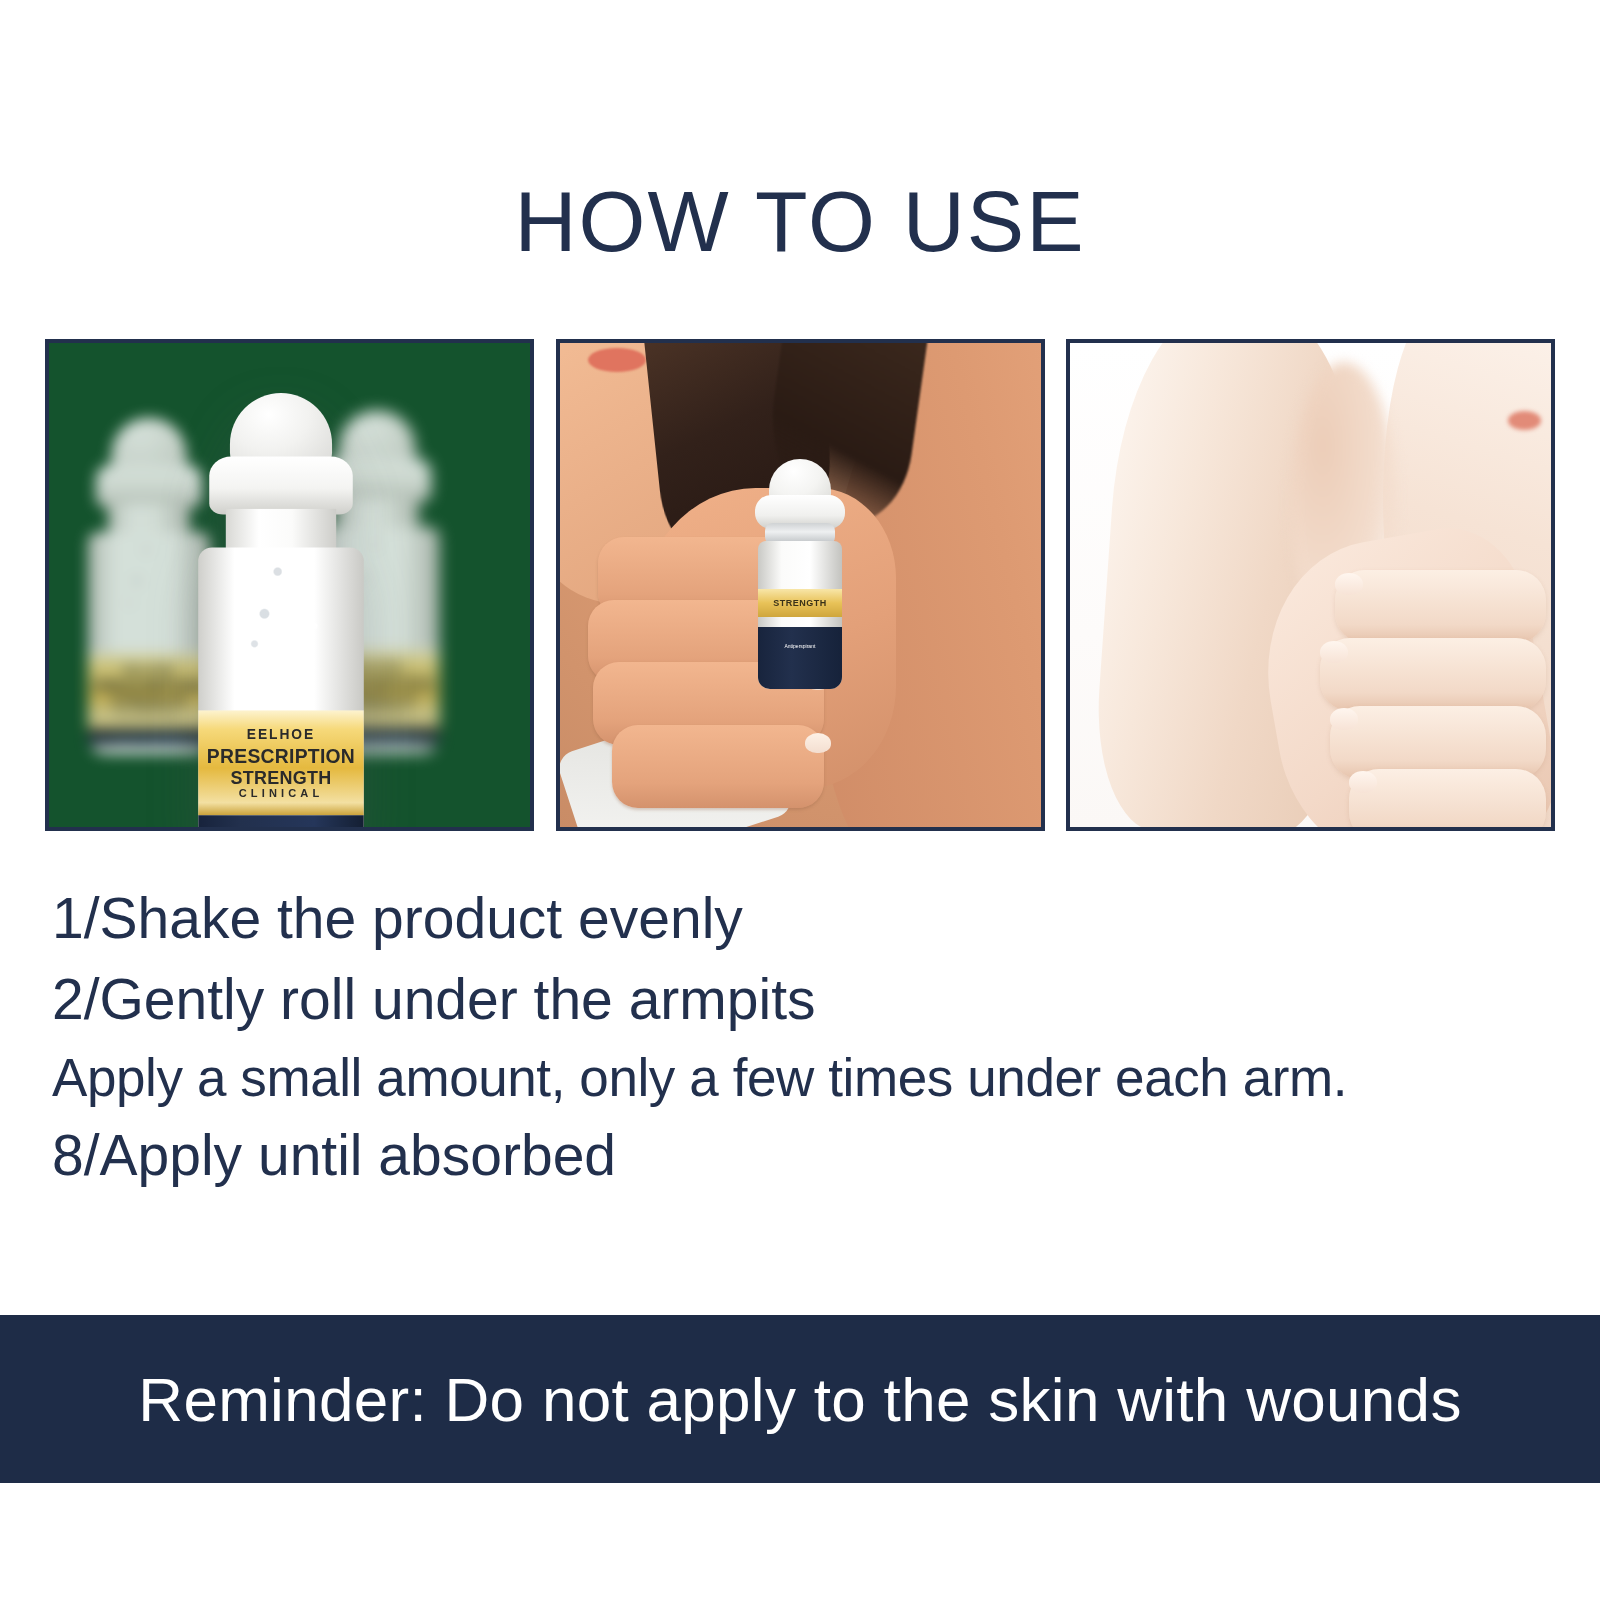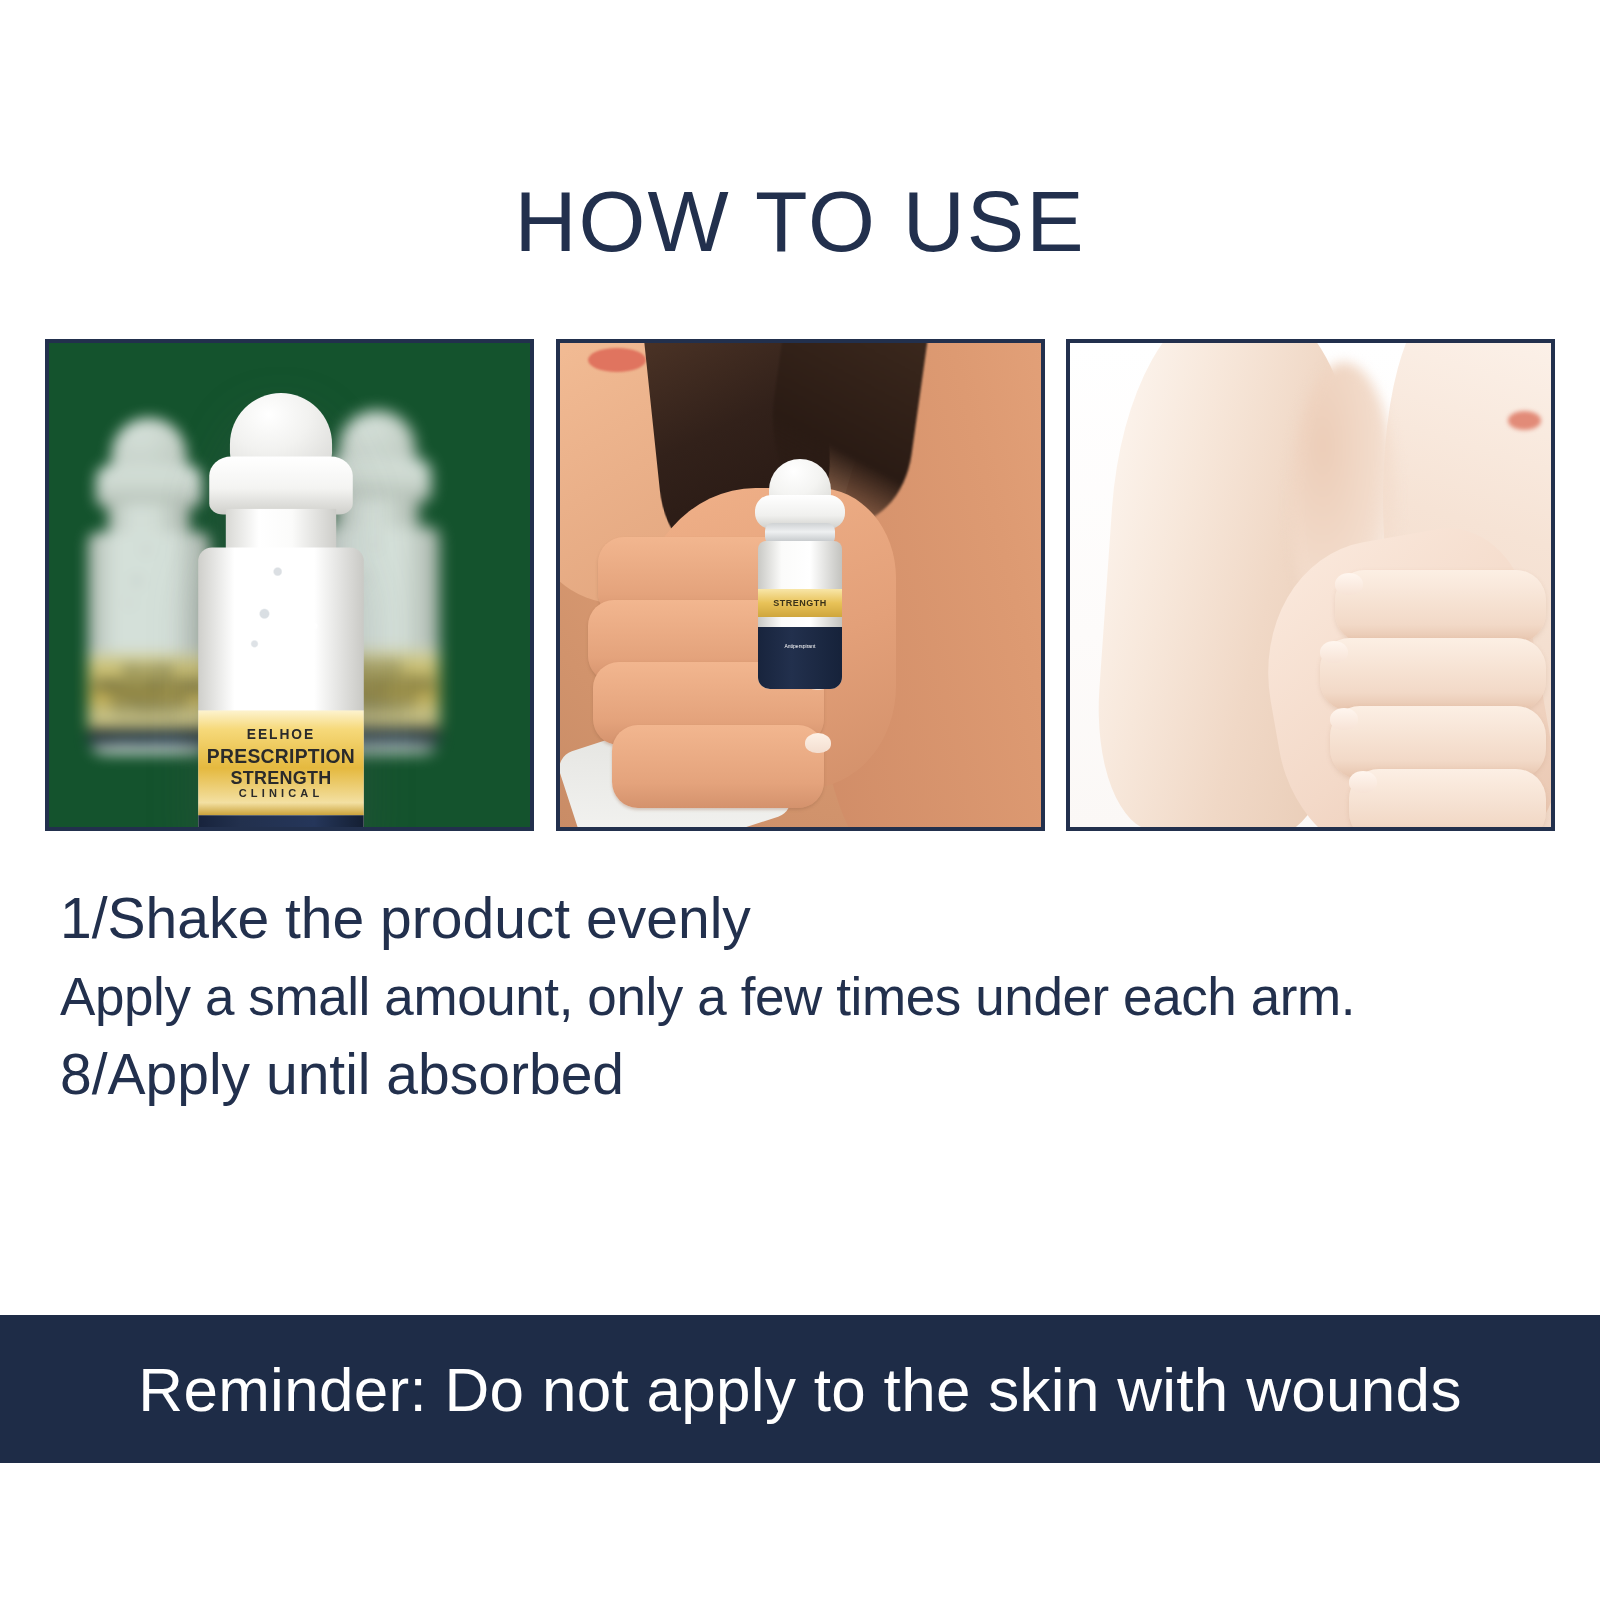--- a/index.html
+++ b/index.html
@@ -422,21 +422,21 @@
     height: 4%;
     border-radius: 50%;
     background: #e28b78;
     filter: blur(2px);
   }
 
   
   .instructions {
     position: absolute;
     top: 878px;
-    left: 60px;
+    left: 52px;
     width: 1480px;
   }
   .instr-line {
     color: #22304d;
     font-size: 57px;
     line-height: 1.42;
     font-weight: 400;
     white-space: nowrap;
     font-family: "Liberation Sans Narrow", "Liberation Sans", sans-serif;
   }
@@ -445,21 +445,21 @@
     font-family: Liberation Sans, sans-serif;
     letter-spacing: -0.4px;
   }
 
   
   .reminder {
     position: absolute;
     left: 0;
     top: 1315px;
     width: 1600px;
-    height: 148px;
+    height: 168px;
     background: #1e2c47;
     display: flex;
     align-items: center;
     justify-content: center;
   }
   .reminder-text {
     color: #ffffff;
     font-size: 62px;
     font-weight: 400;
     letter-spacing: .3px;
@@ -583,19 +583,20 @@
       <div class="s3-nail" style="left:52%; top:61.5%;"></div>
       <div class="s3-nail" style="left:54%; top:75.5%;"></div>
       <div class="s3-nail" style="left:58%; top:88.5%;"></div>
     </div>
   </div>
 
 </div>
 
 <div class="instructions">
   <div class="instr-line">1/Shake the product evenly</div>
+  <div class="instr-line">2/Gently roll under the armpits</div>
   <div class="instr-line wide">Apply a small amount, only a few times under each arm.</div>
   <div class="instr-line">8/Apply until absorbed</div>
 </div>
 
 <div class="reminder">
   <div class="reminder-text">Reminder: Do not apply to the skin with wounds</div>
 </div>
 
 </body></html>

